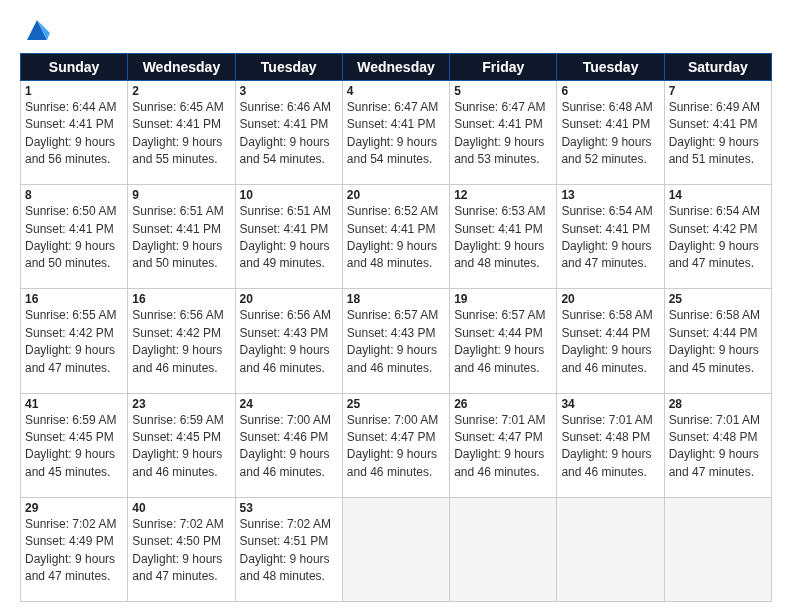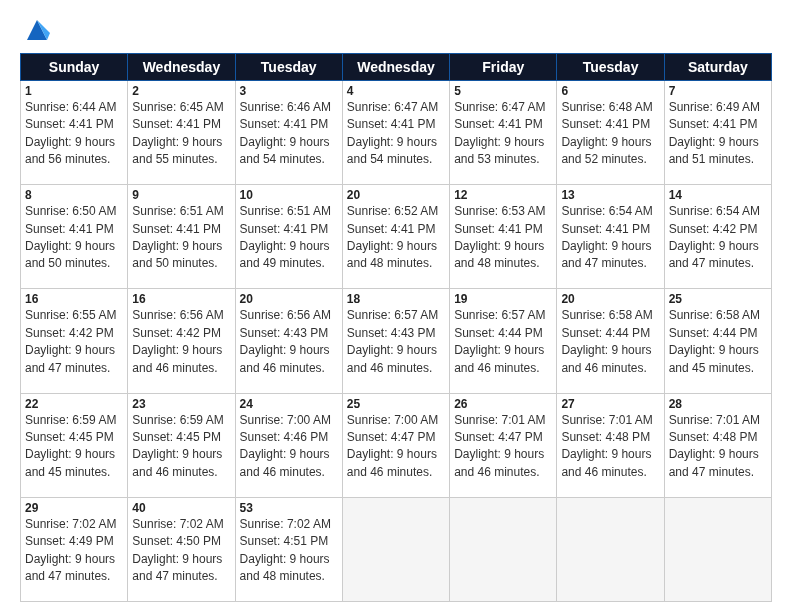--- a/index.html
+++ b/index.html
@@ -297,21 +297,21 @@
           <span class="day-num">25</span>
           <div class="day-info">
             Sunrise: 6:58 AM<br>
             Sunset: 4:44 PM<br>
             Daylight: 9 hours and 45 minutes.
           </div>
         </td>
         </tr>
         <tr>
           <td>
-          <span class="day-num">22</span>
+          <span class="day-num">41</span>
           <div class="day-info">
             Sunrise: 6:59 AM<br>
             Sunset: 4:45 PM<br>
             Daylight: 9 hours and 45 minutes.
           </div>
         </td>
           <td>
           <span class="day-num">23</span>
           <div class="day-info">
             Sunrise: 6:59 AM<br>
@@ -337,21 +337,21 @@
         </td>
           <td>
           <span class="day-num">26</span>
           <div class="day-info">
             Sunrise: 7:01 AM<br>
             Sunset: 4:47 PM<br>
             Daylight: 9 hours and 46 minutes.
           </div>
         </td>
           <td>
-          <span class="day-num">27</span>
+          <span class="day-num">34</span>
           <div class="day-info">
             Sunrise: 7:01 AM<br>
             Sunset: 4:48 PM<br>
             Daylight: 9 hours and 46 minutes.
           </div>
         </td>
           <td>
           <span class="day-num">28</span>
           <div class="day-info">
             Sunrise: 7:01 AM<br>

